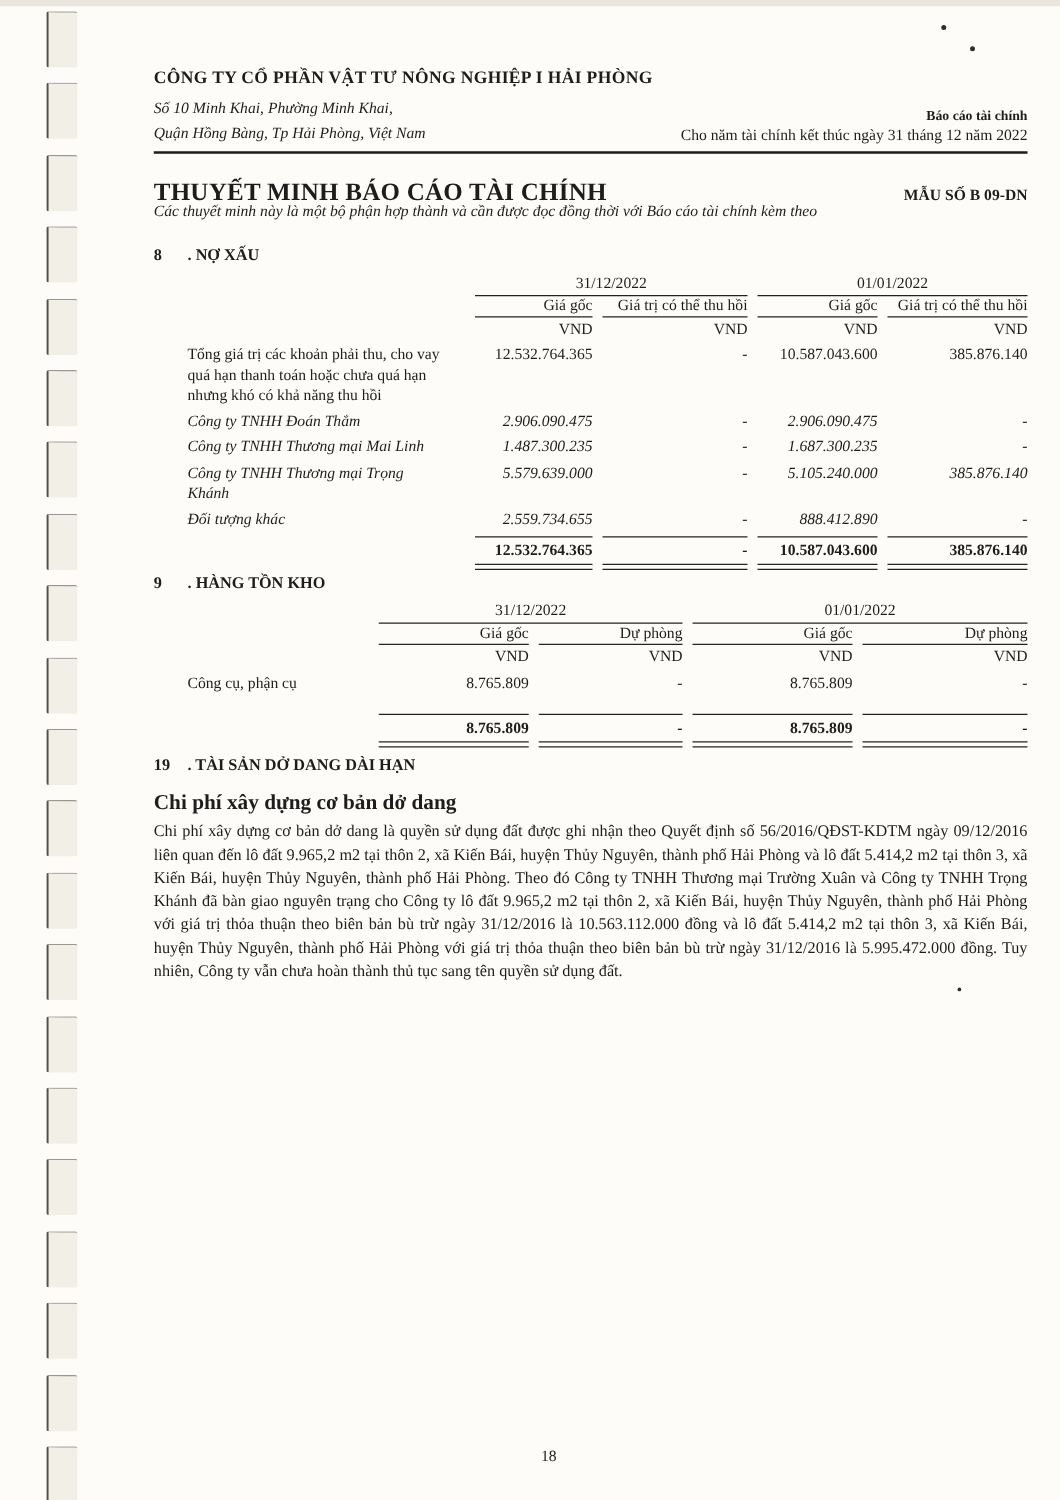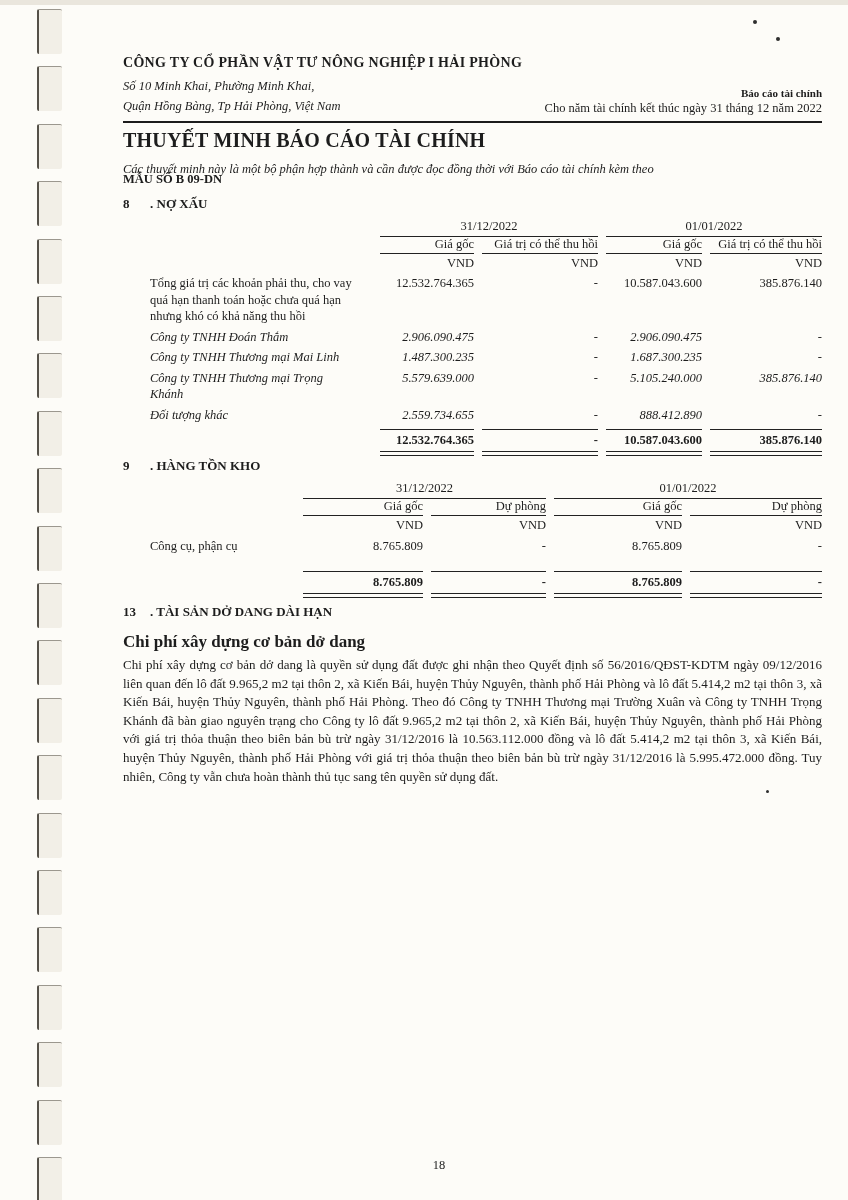--- a/index.html
+++ b/index.html
@@ -27,21 +27,21 @@
     border-bottom:2px solid #1c1c1c; padding-bottom:5px;
   }
   .company { font-weight:bold; font-size:14px; letter-spacing:.3px; margin-bottom:5px; }
   .addr { font-size:12.5px; line-height:20px;font-style:italic; }
   .hdr-right { text-align:right; }
   .report-label { font-weight:bold; font-size:11px; margin-bottom:2px; }
   .report-period { font-size:12.5px; }
 
   .title-row {
     position:absolute; left:123px; top:129px; width:699px;
-    display:flex; justify-content:flex-start; align-items:baseline;flex-direction:column;
+    display:flex; justify-content:space-between; align-items:baseline;
   }
   .main-title { font-weight:bold; font-size:20px; letter-spacing:.2px; }
   .form-no { font-weight:bold; font-size:12.5px; padding-top:8px;margin-top:12px; }
   .subtitle { position:absolute; left:123px; top:162px; width:710px; font-style:italic; font-size:12.5px; }
 
   .section { position:absolute; left:123px; width:699px; }
   .sec-head { display:flex; font-weight:bold; font-size:13px; }
   .sec-no { width:27px; }
 
   .fin-table { margin-left:27px; width:672px; font-size:12.5px; margin-top:7px; }
@@ -230,21 +230,21 @@
         <div class="tcell"><span>8.765.809</span><div class="dblline"></div></div>
         <div class="tcell"><span>-</span><div class="dblline"></div></div>
         <div class="tcell"><span>8.765.809</span><div class="dblline"></div></div>
         <div class="tcell"><span>-</span><div class="dblline"></div></div>
       </div>
     </div>
   </div>
 
   <div class="section" style="top:604px;">
     <div class="sec-head">
-      <span class="sec-no">13</span>
+      <span class="sec-no">19</span>
       <span>. TÀI SẢN DỞ DANG DÀI HẠN</span>
     </div>
     <div class="subheading">Chi phí xây dựng cơ bản dở dang</div>
     <div class="para">Chi phí xây dựng cơ bản dở dang là quyền sử dụng đất được ghi nhận theo Quyết định số 56/2016/QĐST-KDTM ngày 09/12/2016 liên quan đến lô đất 9.965,2 m2 tại thôn 2, xã Kiến Bái, huyện Thủy Nguyên, thành phố Hải Phòng và lô đất 5.414,2 m2 tại thôn 3, xã Kiến Bái, huyện Thủy Nguyên, thành phố Hải Phòng. Theo đó Công ty TNHH Thương mại Trường Xuân và Công ty TNHH Trọng Khánh đã bàn giao nguyên trạng cho Công ty lô đất 9.965,2 m2 tại thôn 2, xã Kiến Bái, huyện Thủy Nguyên, thành phố Hải Phòng với giá trị thỏa thuận theo biên bản bù trừ ngày 31/12/2016 là 10.563.112.000 đồng và lô đất 5.414,2 m2 tại thôn 3, xã Kiến Bái, huyện Thủy Nguyên, thành phố Hải Phòng với giá trị thỏa thuận theo biên bản bù trừ ngày 31/12/2016 là 5.995.472.000 đồng. Tuy nhiên, Công ty vẫn chưa hoàn thành thủ tục sang tên quyền sử dụng đất.</div>
   </div>
 
   <div class="footer">18</div>
 </div>
 
 </body></html>

